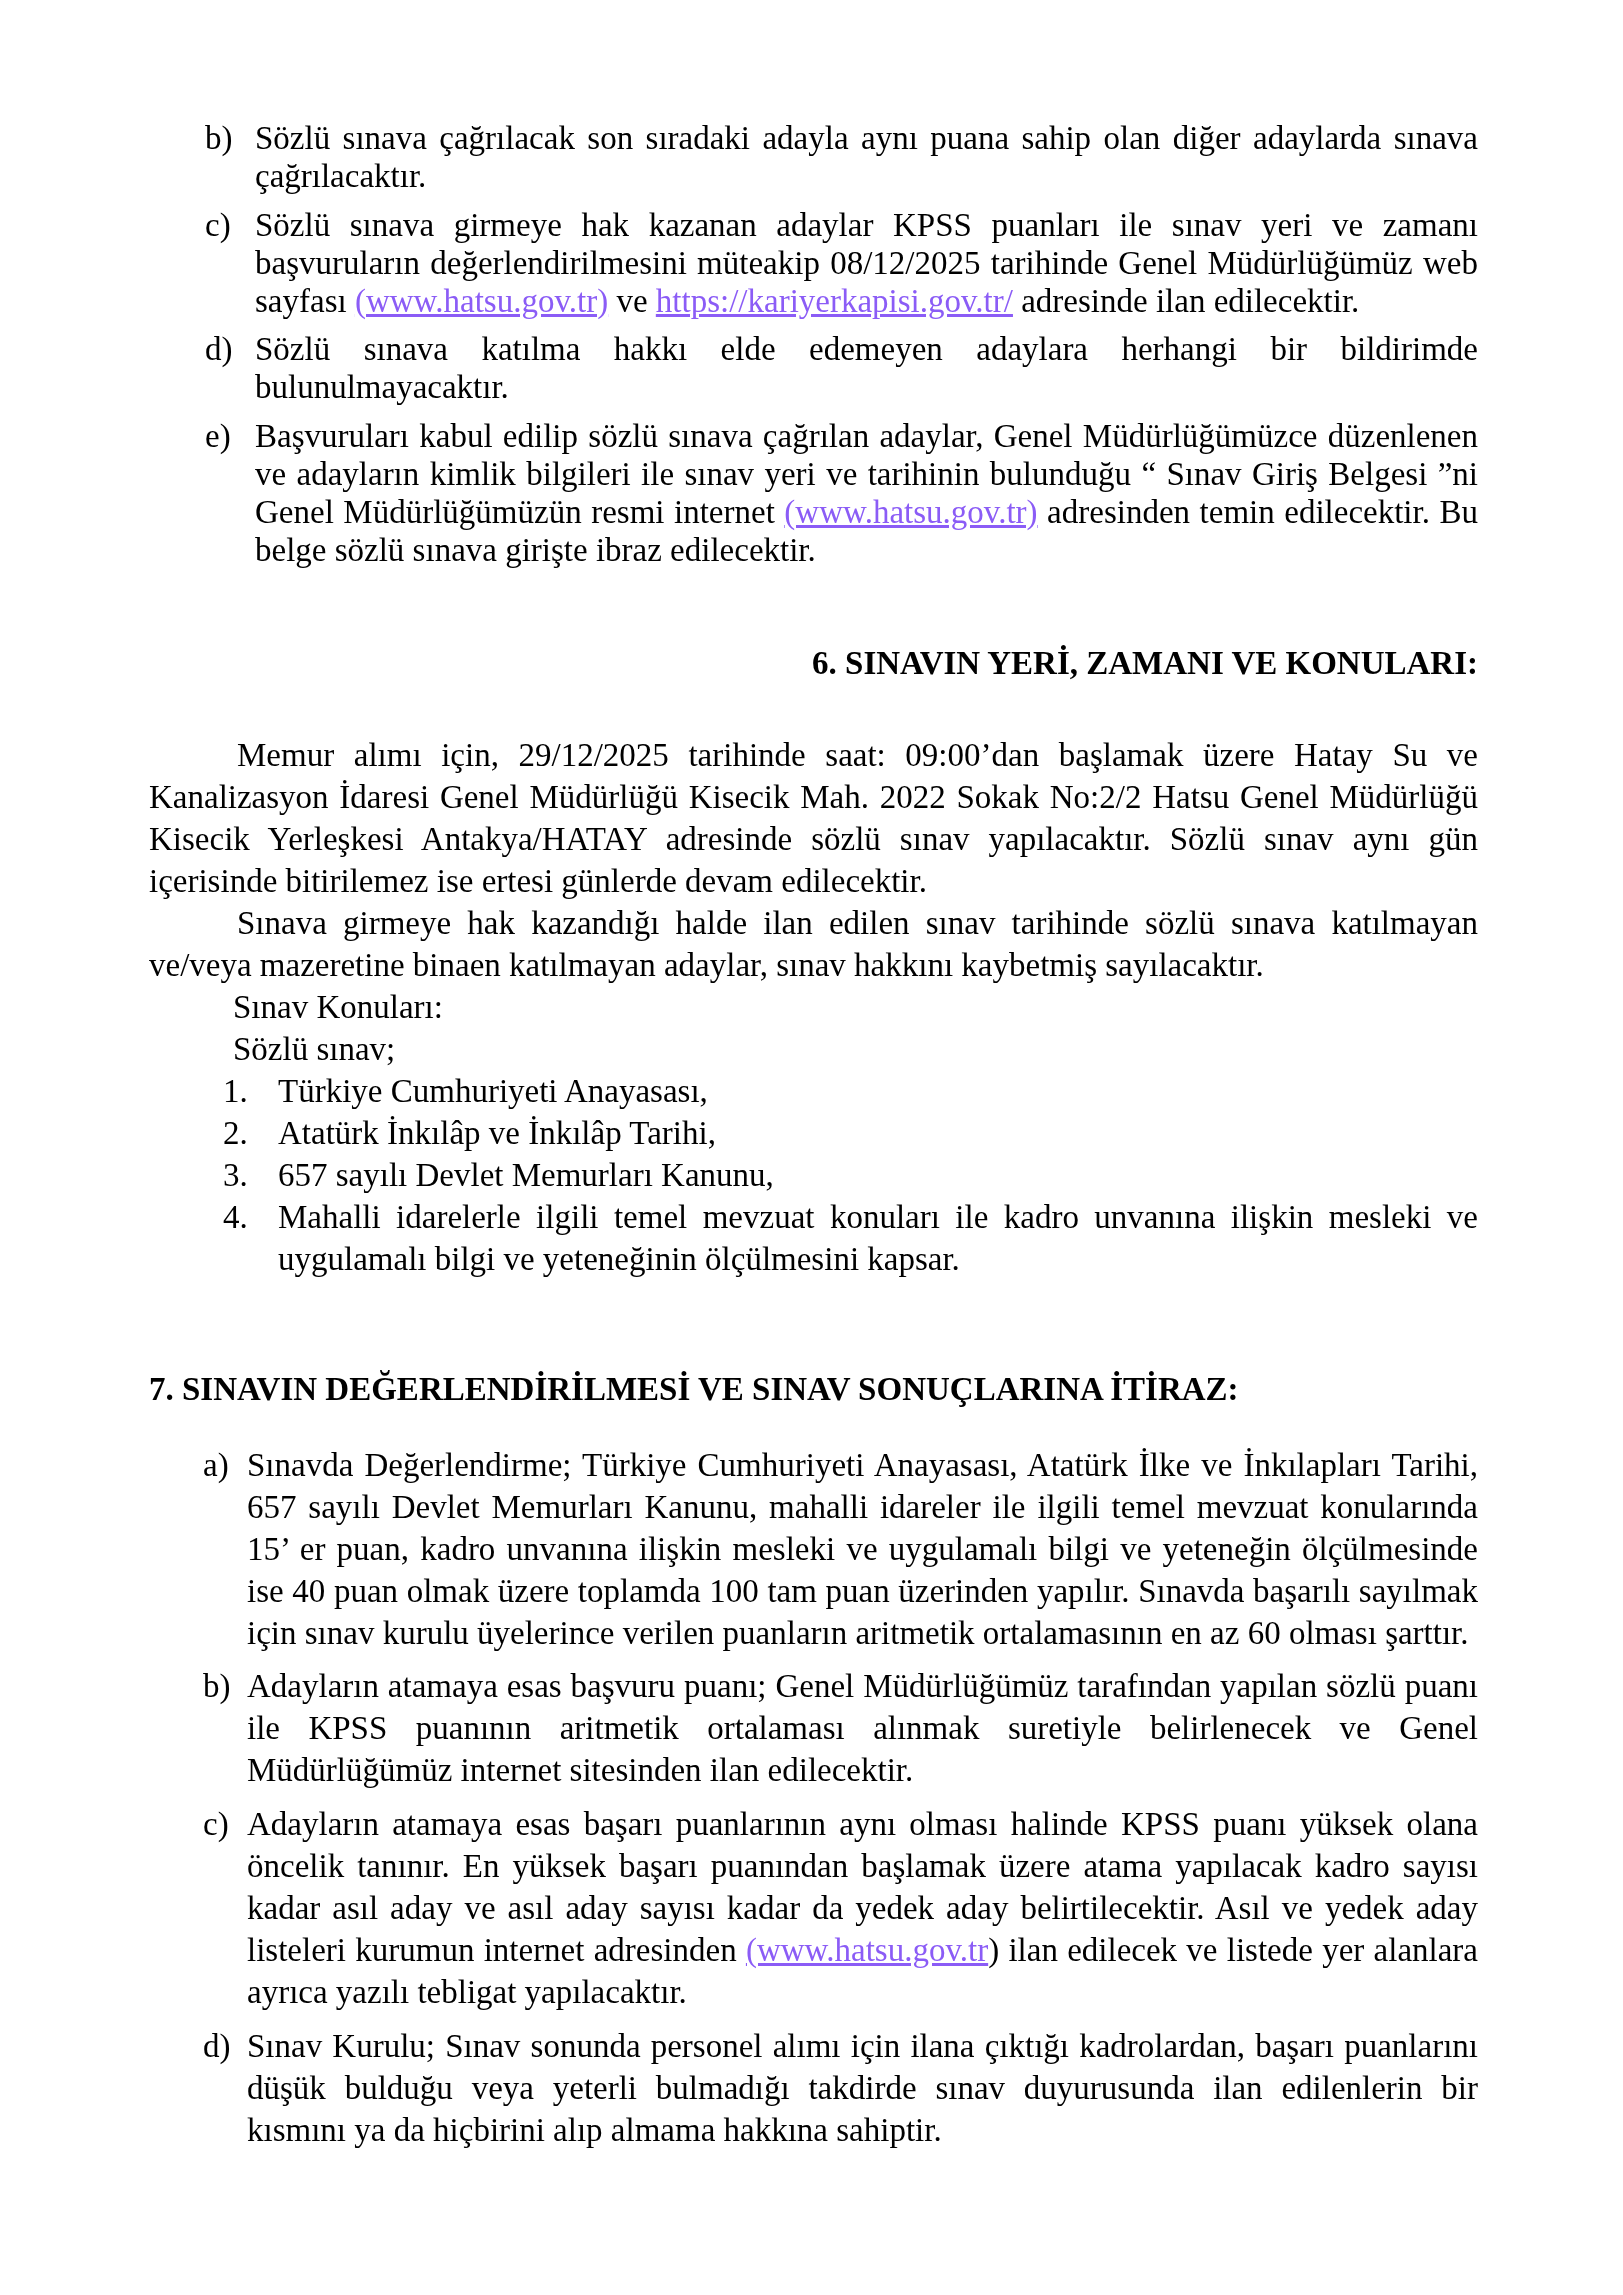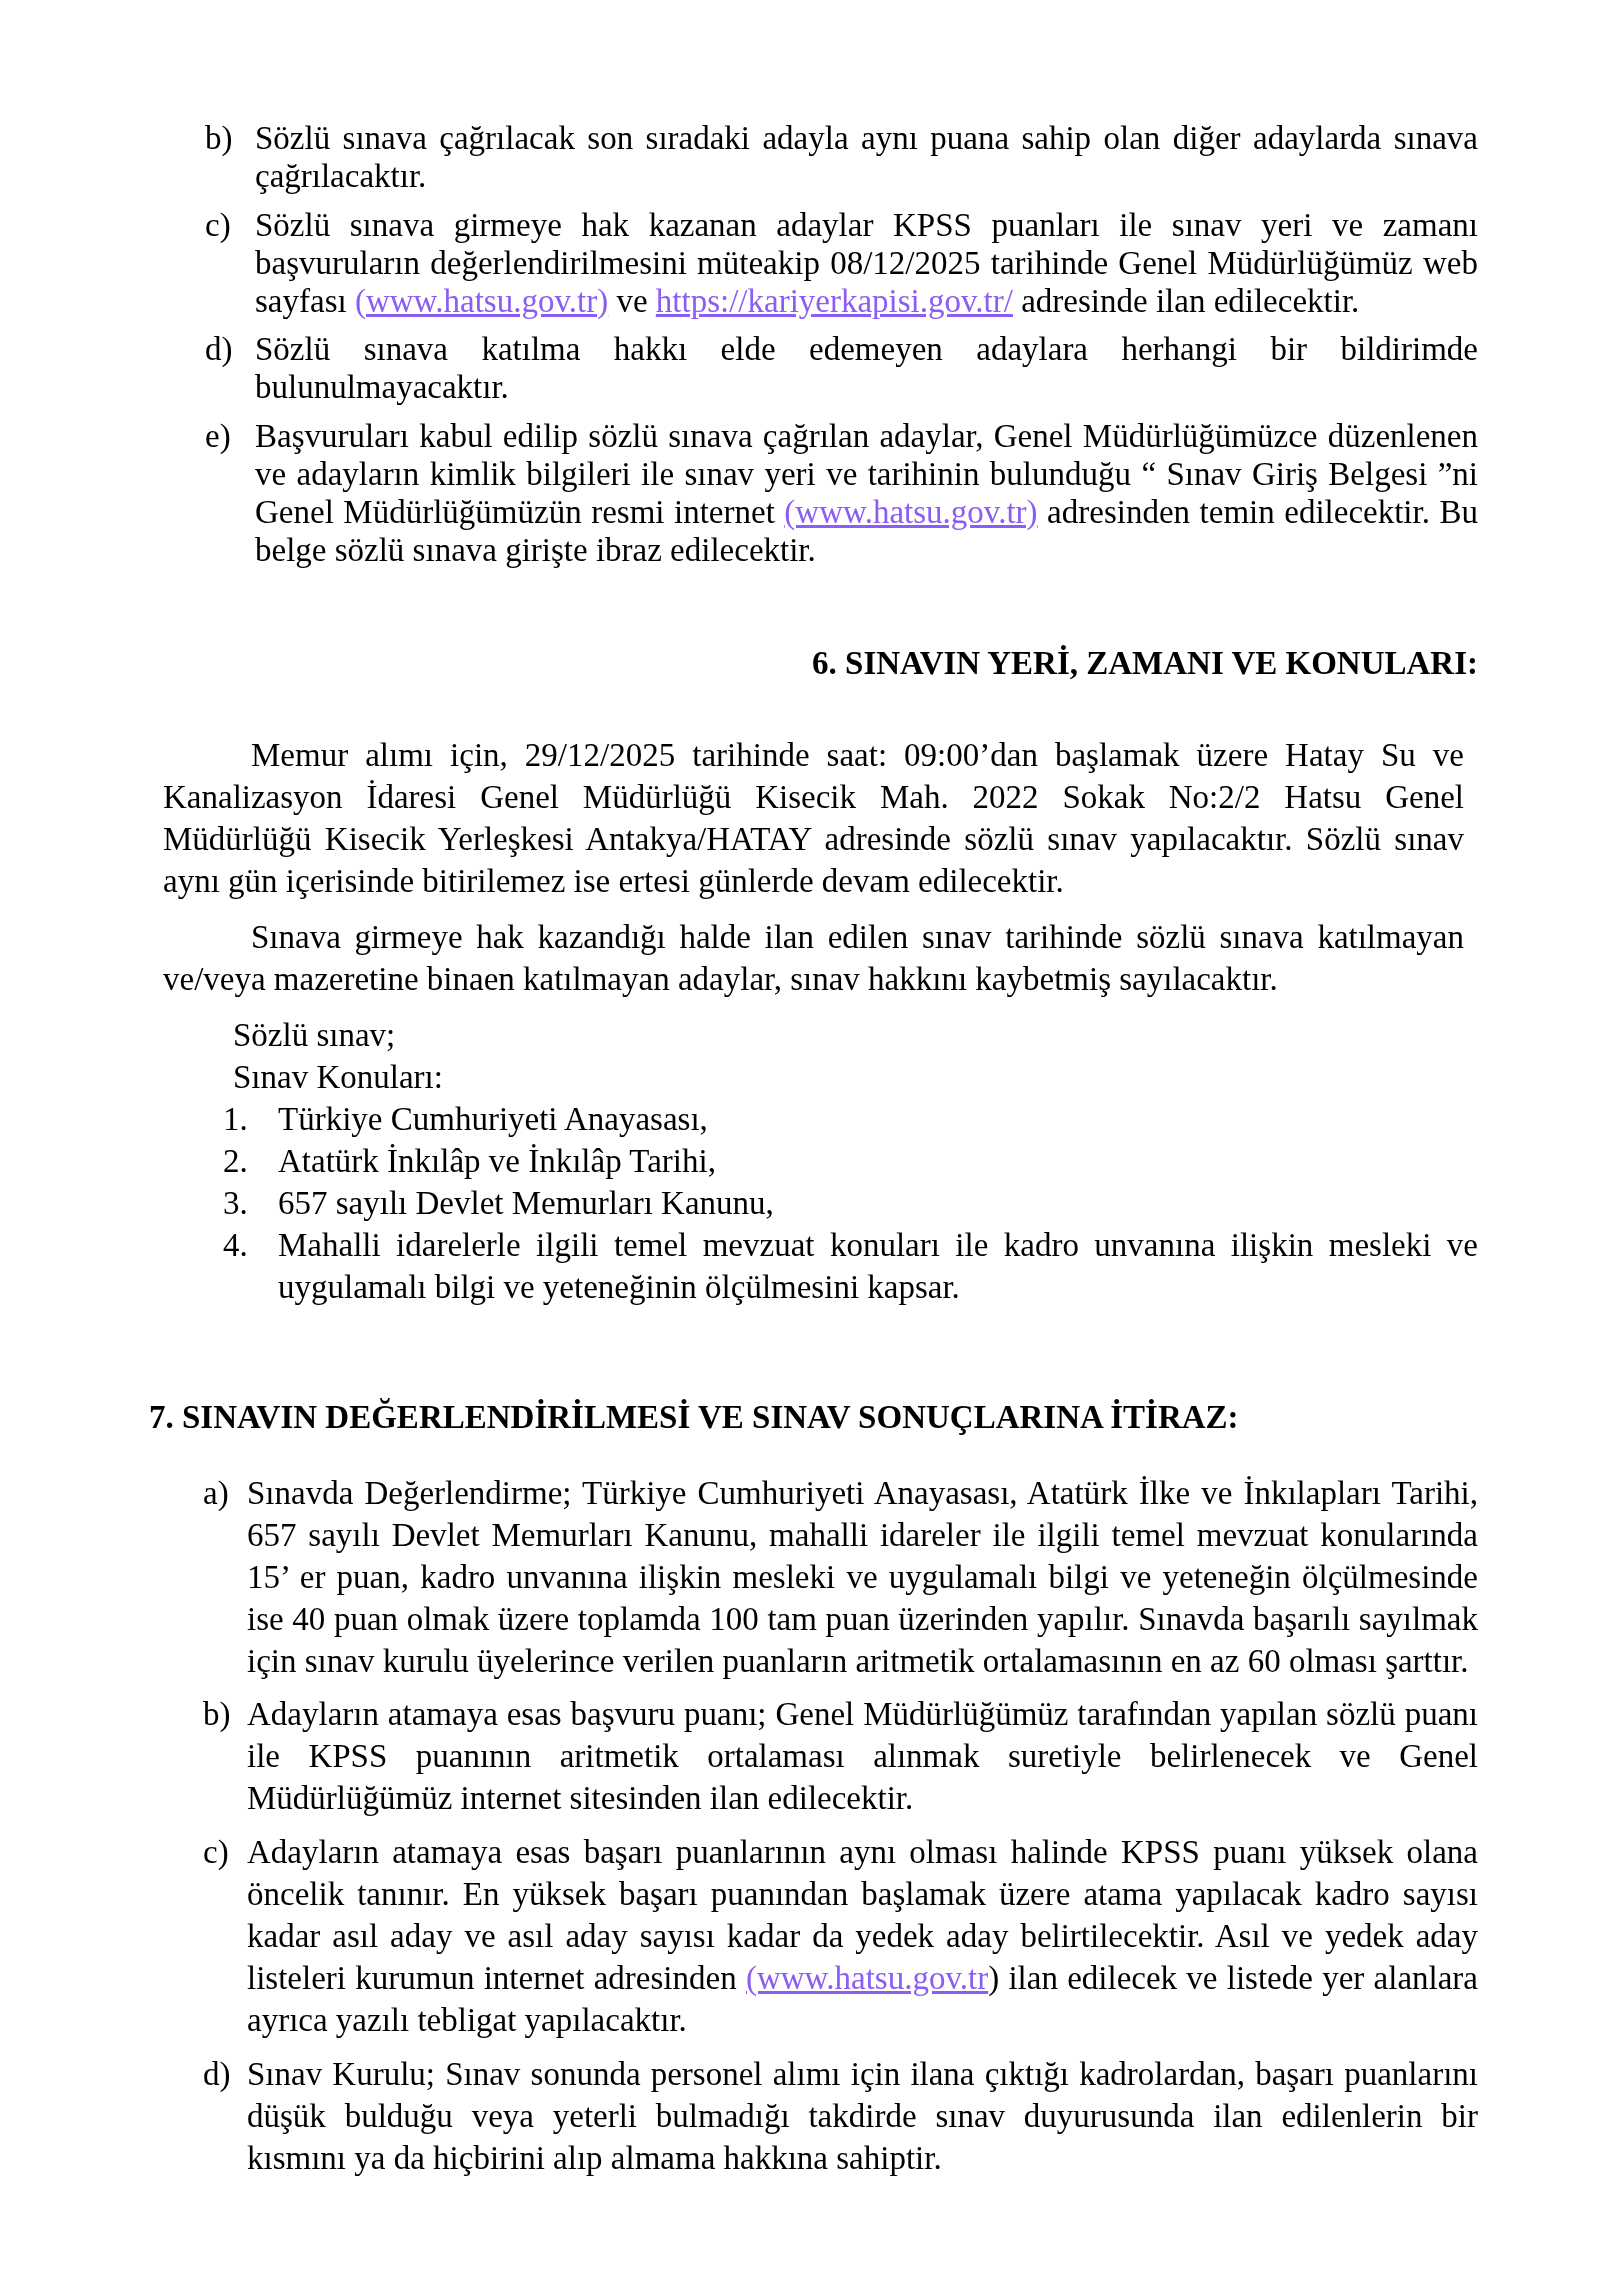--- a/index.html
+++ b/index.html
@@ -21,21 +21,21 @@
   .list1 .hitem { padding-left: 106px; line-height: 38px; margin-bottom: 10.5px; }
   .list1 .marker { position: absolute; left: 56px; top: 0; }
   .list2 .hitem { padding-left: 98px; line-height: 42px; margin-bottom: 11.8px; }
   .list2 .marker { position: absolute; left: 54px; top: 0; }
 
   .heading { font-weight: bold; line-height: 38px; }
   #heading6 { margin: 75px 0 52px 0; text-align: right; }
   #heading7 { margin: 90px 0 36px 0; }
 
   .sec6 { line-height: 42px; }
-  .sec6 .para { text-align: justify; text-indent: 88px; margin: 14px; }
+  .sec6 .para { text-align: justify; text-indent: 88px; margin: 0; }
   .sec6 .label { padding-left: 84px; }
   .nitem { position: relative; padding-left: 129px; text-align: justify; }
   .nitem .marker { position: absolute; left: 74px; top: 0; }
 
   .link { color: #8b5cf6; text-decoration: underline; cursor: pointer; }
 </style>
 </head>
 <body>
 
 <div class="page">
@@ -58,22 +58,22 @@
       <div class="hitem">
         <span class="marker">e)</span><span>Başvuruları kabul edilip sözlü sınava çağrılan adaylar, Genel Müdürlüğümüzce düzenlenen ve adayların kimlik bilgileri ile sınav yeri ve tarihinin bulunduğu “ Sınav Giriş Belgesi ”ni Genel Müdürlüğümüzün resmi internet </span><a class="link">(www.hatsu.gov.tr)</a><span> adresinden temin edilecektir. Bu belge sözlü sınava girişte ibraz edilecektir.</span>
       </div>
     </div>
 
     <div class="heading" id="heading6">6. SINAVIN YERİ, ZAMANI VE KONULARI:</div>
 
     <div class="sec6">
       <p class="para">Memur alımı için, 29/12/2025 tarihinde saat: 09:00’dan başlamak üzere Hatay Su ve Kanalizasyon İdaresi Genel Müdürlüğü Kisecik Mah. 2022 Sokak No:2/2 Hatsu Genel Müdürlüğü Kisecik Yerleşkesi Antakya/HATAY adresinde sözlü sınav yapılacaktır. Sözlü sınav aynı gün içerisinde bitirilemez ise ertesi günlerde devam edilecektir.</p>
       <p class="para">Sınava girmeye hak kazandığı halde ilan edilen sınav tarihinde sözlü sınava katılmayan ve/veya mazeretine binaen katılmayan adaylar, sınav hakkını kaybetmiş sayılacaktır.</p>
+      <div class="label">Sınav Konuları:</div>
       <div class="label">Sözlü sınav;</div>
-      <div class="label">Sınav Konuları:</div>
 
       <div class="nitem">
         <span class="marker">1.</span><span>Türkiye Cumhuriyeti Anayasası,</span>
       </div>
       <div class="nitem">
         <span class="marker">2.</span><span>Atatürk İnkılâp ve İnkılâp Tarihi,</span>
       </div>
       <div class="nitem">
         <span class="marker">3.</span><span>657 sayılı Devlet Memurları Kanunu,</span>
       </div>

